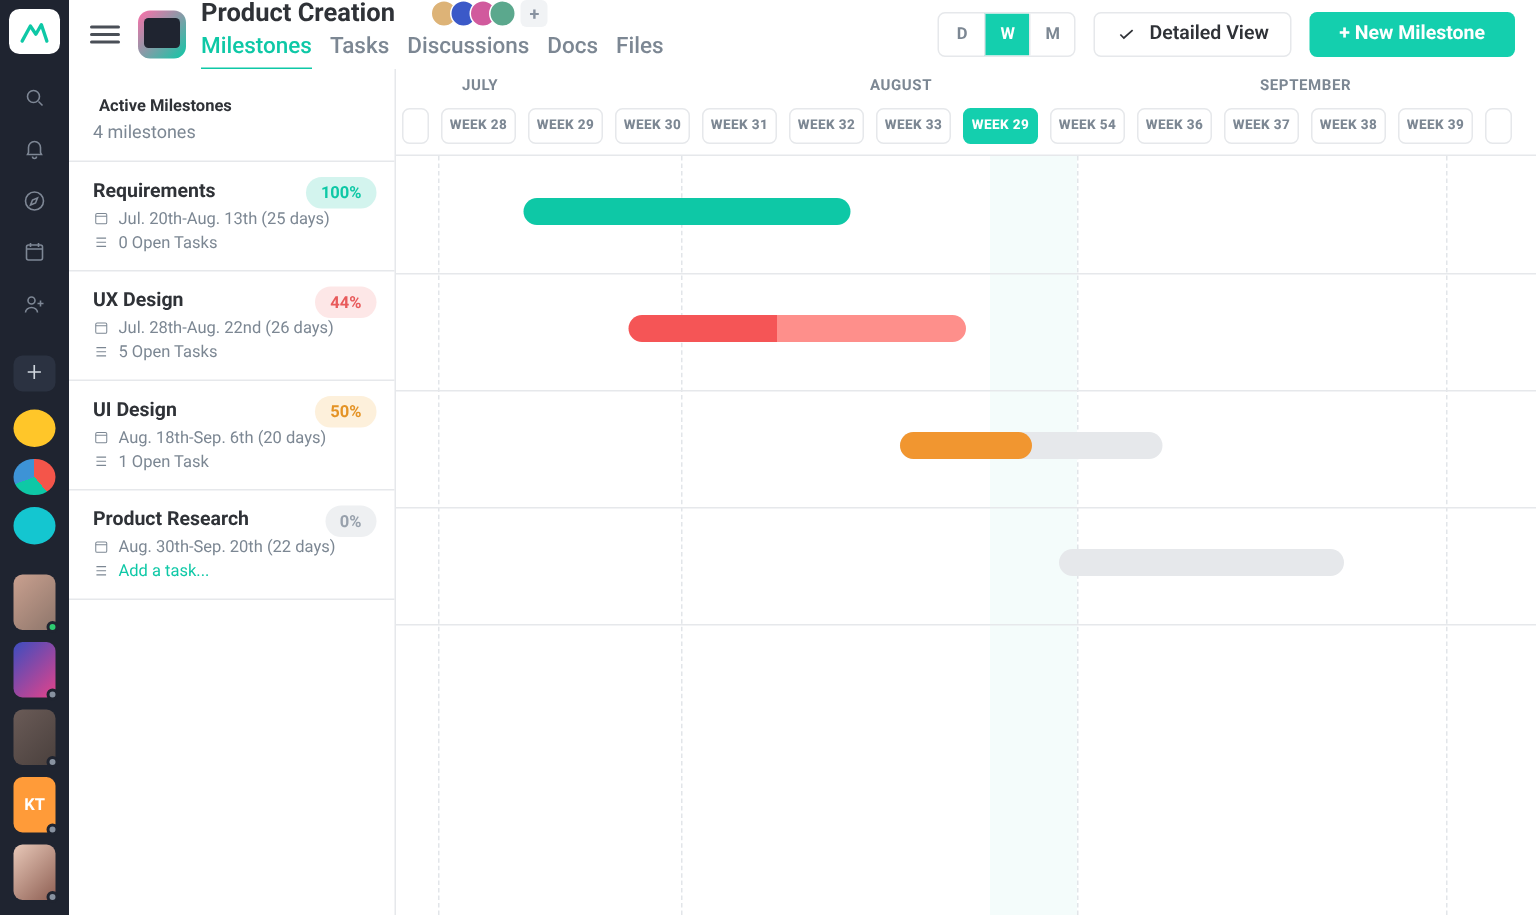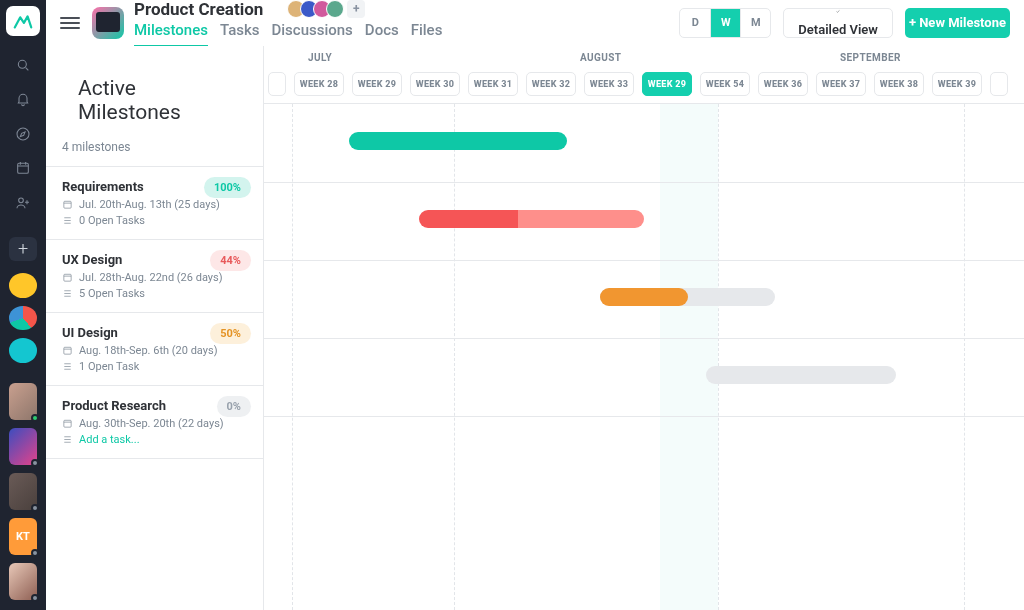--- a/index.html
+++ b/index.html
@@ -109,38 +109,38 @@
 }
 .seg .seg-btn{
   width:30px;height:28px;display:flex;align-items:center;justify-content:center;
   font-size:11px;font-weight:700;color:var(--muted);cursor:pointer;
 }
 .seg .seg-btn+.seg-btn{border-left:1px solid var(--border)}
 .seg .seg-btn.active{background:var(--teal-light);color:#fff}
 .btn-outline{
   height:30px;padding:0 14px;border:1px solid var(--border);border-radius:5px;
   display:flex;align-items:center;gap:8px;font-weight:600;color:var(--text);
-  cursor:pointer;margin-right:12px;background:#fff;flex-direction:column;
+  cursor:pointer;margin-right:12px;background:#fff;
 }
 .btn-outline svg{width:14px;height:14px;stroke:currentColor;fill:none;stroke-width:2}
 .btn-primary{
-  height:30px;padding:0 4px;border-radius:5px;background:var(--teal-light);
+  height:30px;padding:0 20px;border-radius:5px;background:var(--teal-light);
   color:#fff;font-weight:700;display:flex;align-items:center;cursor:pointer;
 }
 
 
 .content{flex:1;display:flex;position:relative;overflow:hidden}
 .leftpane{
   width:218px;border-right:1px solid var(--border);background:#fff;
   display:flex;flex-direction:column;
 }
 .lp-head{
   padding:14px 16px 12px;border-bottom:1px solid var(--border);
 }
-.lp-head h2{margin:16px;font-size:21px;font-weight:400}
+.lp-head h2{margin:4px;font-size:11px;font-weight:700}
 .lp-head .sub{color:var(--muted);font-size:12px;margin-top:2px}
 
 .milestone{
   padding:12px 14px 12px 16px;border-bottom:1px solid var(--border);position:relative;
 }
 .milestone .m-title{font-weight:700;font-size:13px;margin-bottom:4px}
 .milestone .m-line{
   display:flex;align-items:center;gap:6px;font-size:11px;color:var(--muted);margin-top:3px;
 }
 .milestone .m-line svg{width:11px;height:11px;stroke:currentColor;fill:none;stroke-width:1.5}

